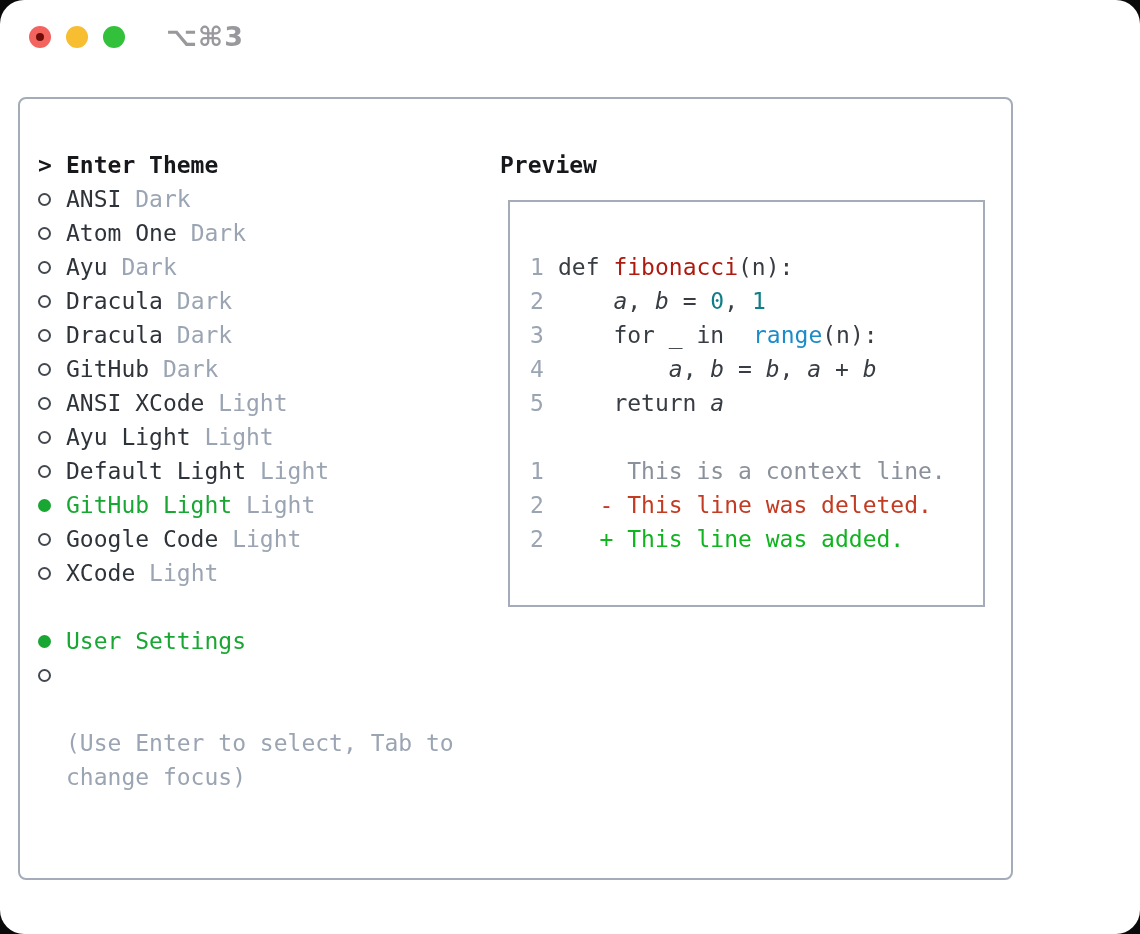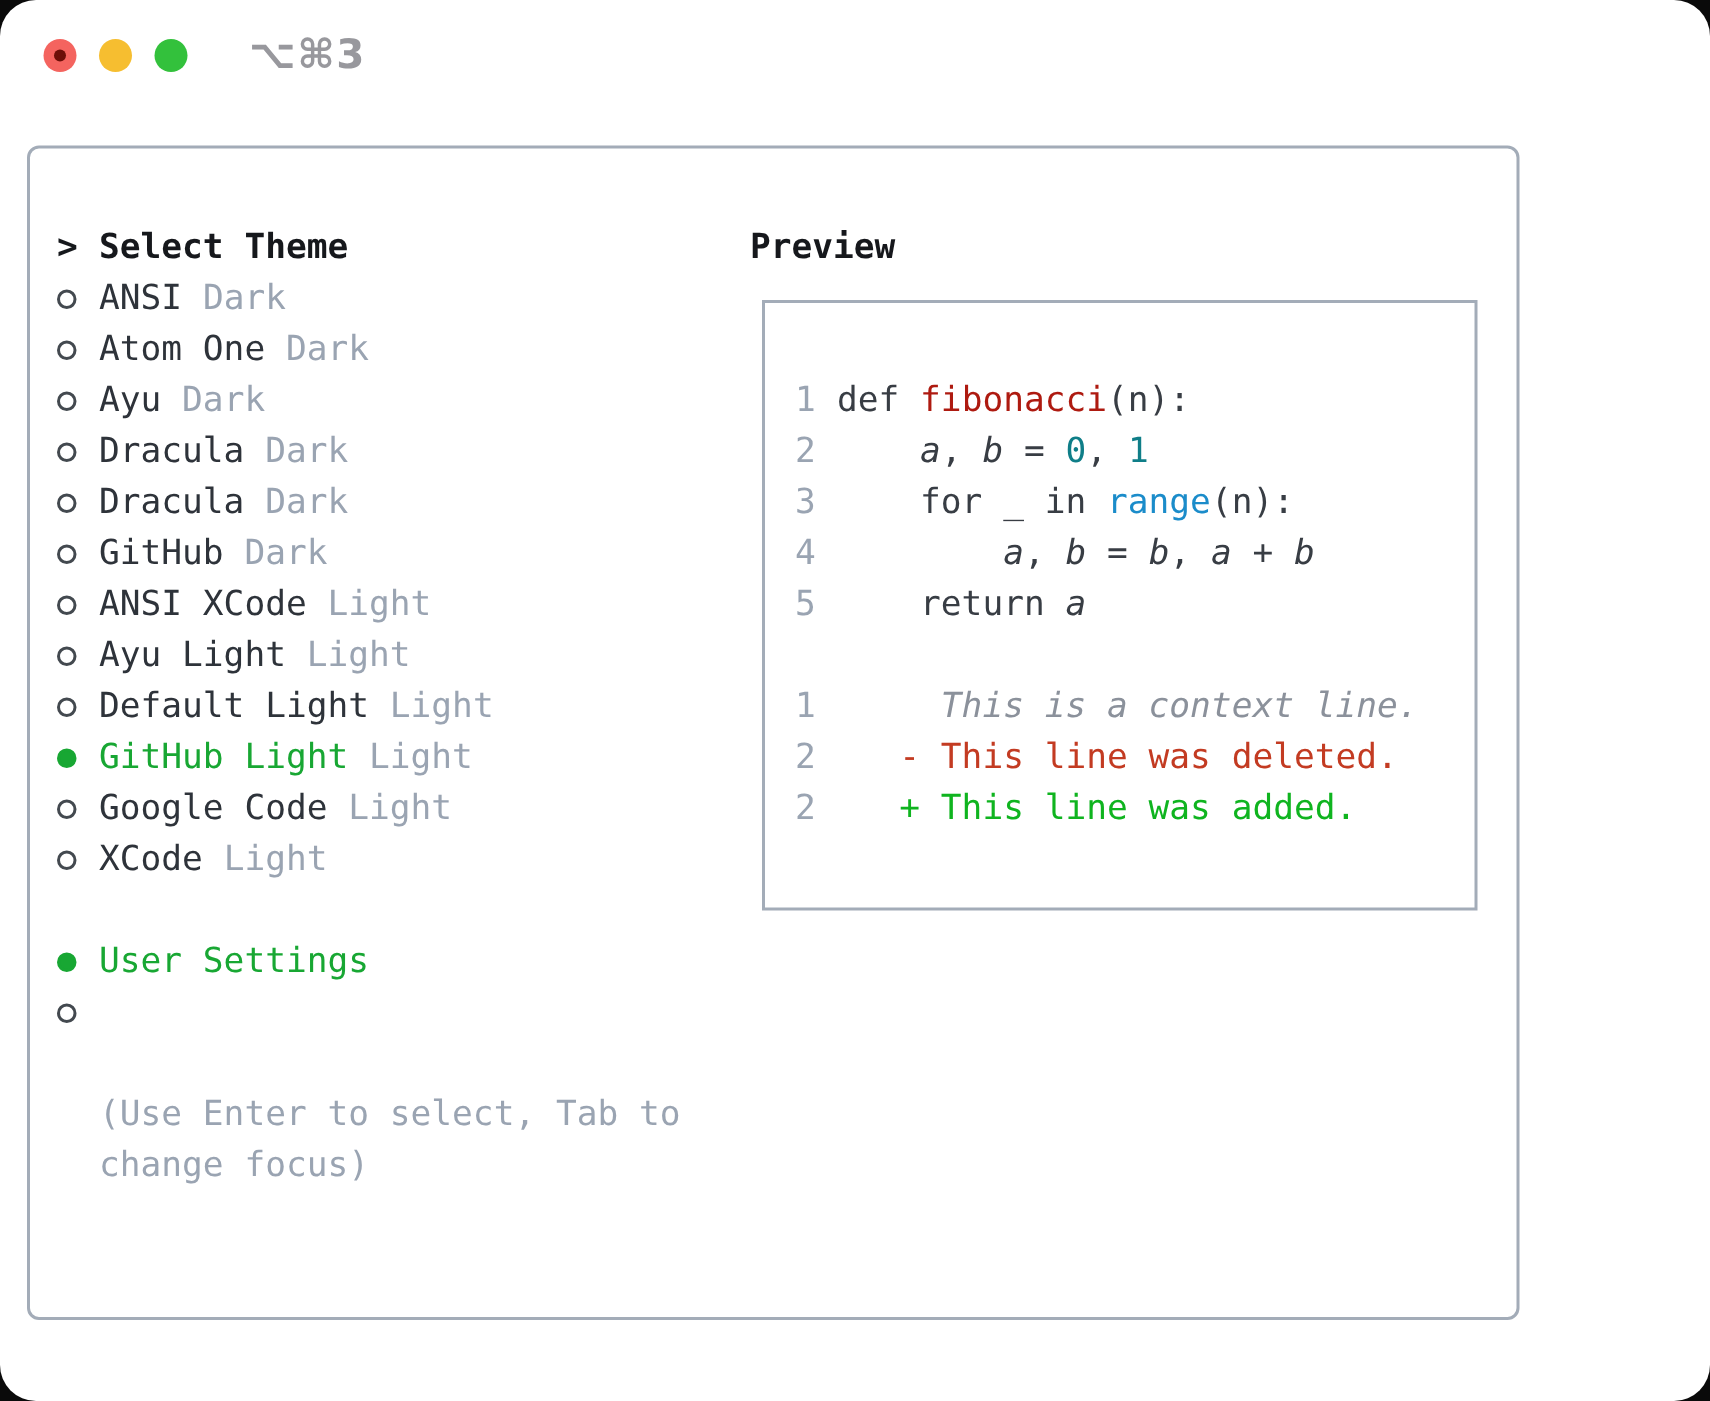--- a/index.html
+++ b/index.html
@@ -70,44 +70,44 @@
     margin-top:18px;margin-left:8px;width:477px;height:407px;
     border:2px solid var(--panel-border);background:#fff;
     padding:48px 0 0 20px;overflow:hidden;
   }
   .pline{display:flex;height:34px;align-items:center;white-space:pre;}
   .lnum{flex:0 0 14px;color:var(--text-muted);}
   .pcontent{margin-left:14px;color:var(--code-plain);}
   .seg-plain{color:var(--code-plain);}
   .seg-function{color:var(--code-func);}
   .seg-number{color:var(--code-num);}
-  .seg-builtin{color:var(--code-builtin);}
+  .seg-builtin{color:var(--code-builtin);margin-left:15px;}
   .seg-variable{color:var(--code-plain);font-style:italic;}
-  .diff-context .pcontent{color:var(--diff-context);font-style:italic;}
+  .diff-context .pcontent{color:var(--diff-context);}
   .diff-deleted .pcontent{color:var(--diff-deleted);}
   .diff-added .pcontent{color:var(--diff-added);}
 </style>
 </head>
 <body>
 
 <div class="window">
 
   <div class="titlebar">
     <div class="tl red"></div>
     <div class="tl yellow"></div>
     <div class="tl green"></div>
     <div class="win-title">⌥⌘3</div>
   </div>
 
   <div class="panel">
 
     <div class="col theme-col">
       <div class="row">
         <span class="prefix caret">&gt;</span>
-        <span class="hdr">Select Theme</span>
+        <span class="hdr">Enter Theme</span>
       </div>
 
       <div>
           <div class="row">
     <span class="prefix"><span class="radio"></span></span>
     <span class="theme-name">ANSI </span><span class="variant">Dark</span>
   </div>
           <div class="row">
     <span class="prefix"><span class="radio"></span></span>
     <span class="theme-name">Atom One </span><span class="variant">Dark</span>

